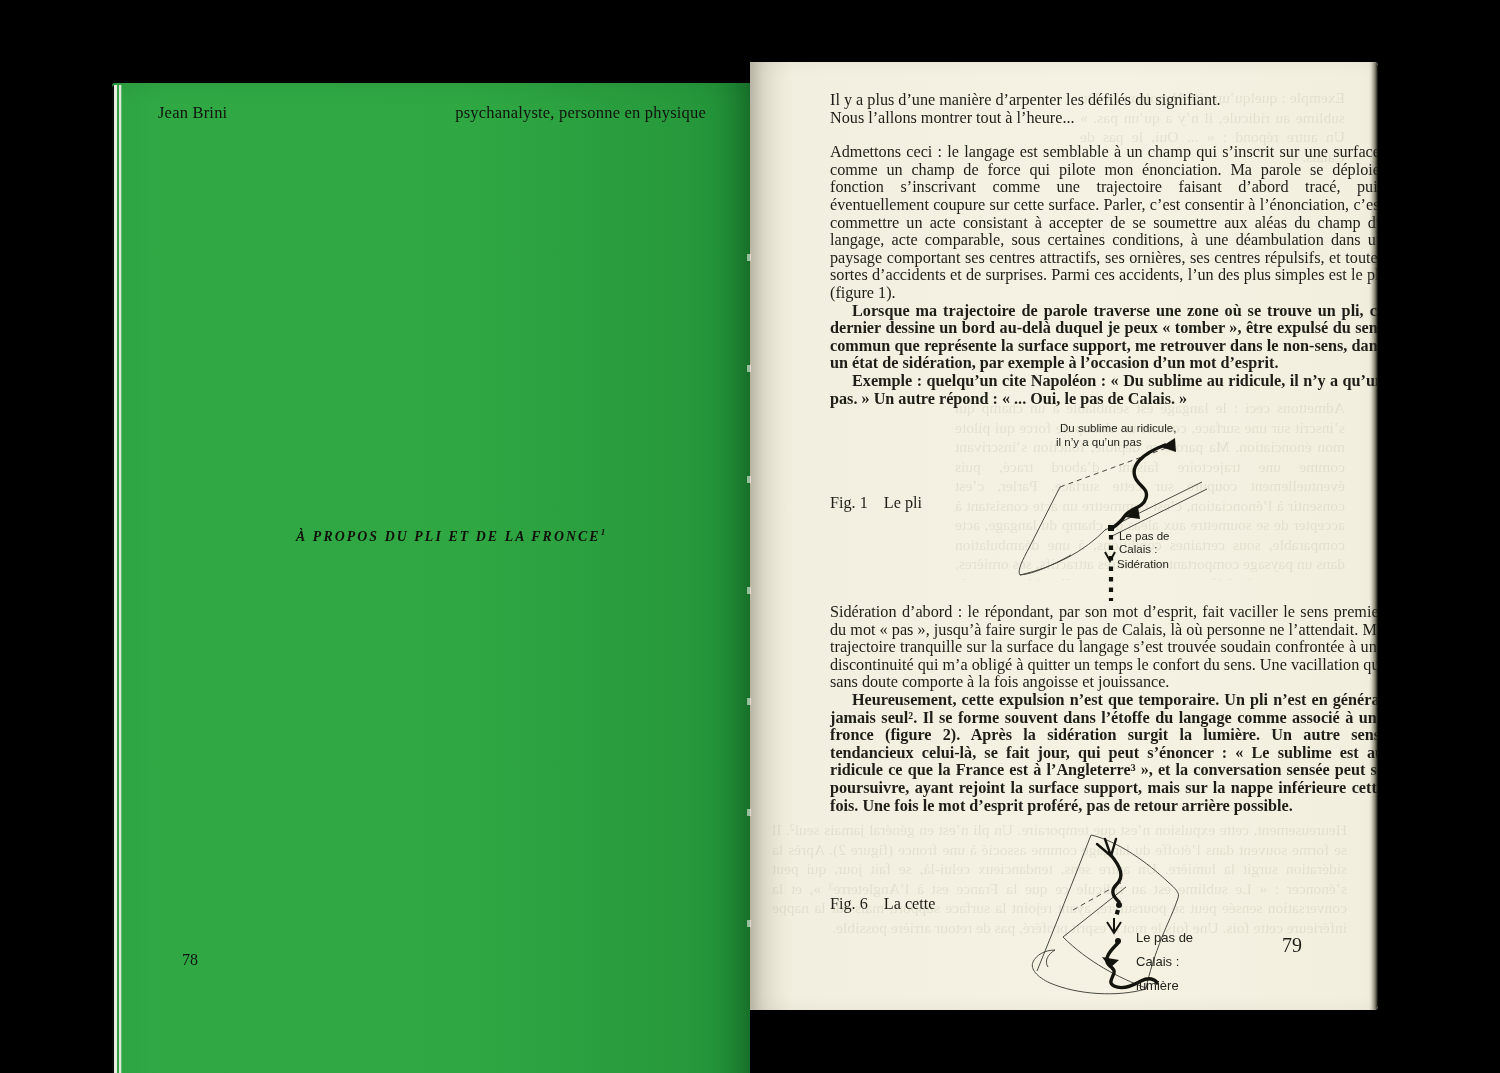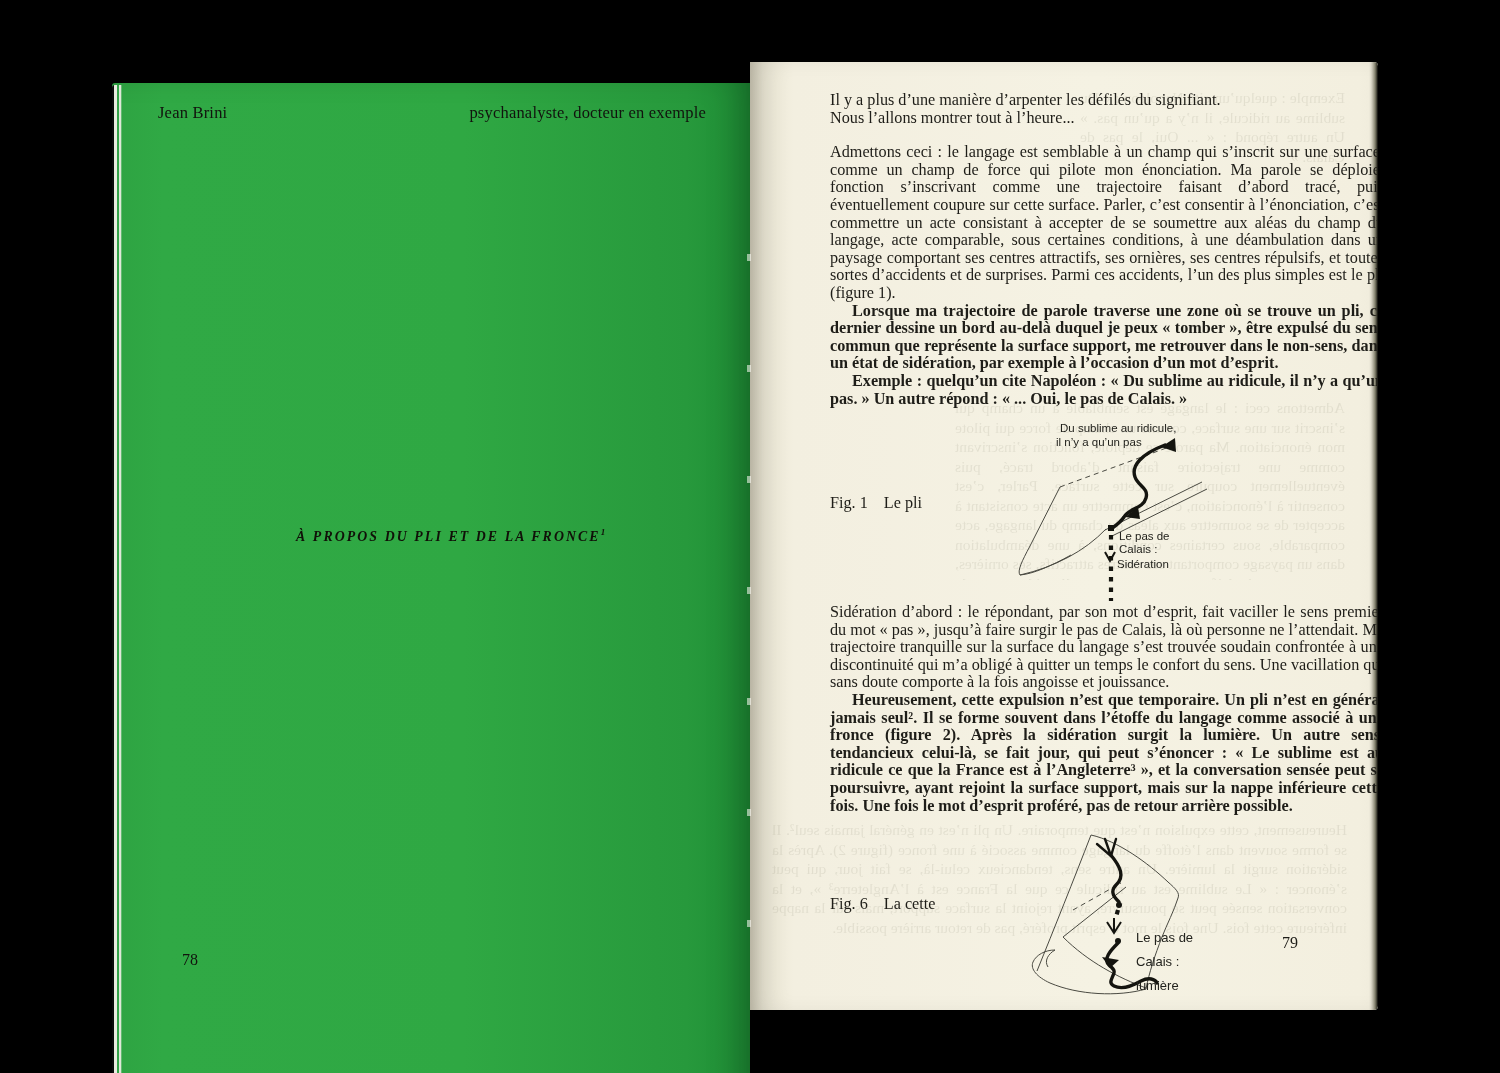--- a/index.html
+++ b/index.html
@@ -80,42 +80,42 @@
 
   .fig-svg text{font-family:"Liberation Sans", sans-serif;fill:#23231e;}
   .thin{fill:none;stroke:#4a4a42;stroke-width:1;}
   .dashedl{stroke-dasharray:5,4;}
   .traj{fill:none;stroke:#14140f;stroke-width:3.4;stroke-linecap:round;}
   .traj2{fill:none;stroke:#14140f;stroke-width:2.4;stroke-linecap:round;}
   .dotted-drop{fill:none;stroke:#14140f;stroke-width:4.2;stroke-dasharray:4.5,6;}
   .varrow{fill:none;stroke:#14140f;stroke-width:2;}
   .arrowfill{fill:#14140f;stroke:none;}
 
-  .rp-pagenum{position:absolute;left:532px;top:872px;font-size:16px;color:#1e1d18;z-index:2;}
+  .rp-pagenum{position:absolute;left:532px;top:872px;font-size:20px;color:#1e1d18;z-index:2;}
 
   
   .ghost{
     position:absolute;z-index:1;transform:scaleX(-1);
     opacity:.085;filter:blur(.7px);
     font-size:15.5px;line-height:19.5px;text-align:justify;color:#3a3a22;
     overflow:hidden;pointer-events:none;
   }
   .ghost-1{left:205px;top:336px;width:390px;height:182px;}
   .ghost-2{left:22px;top:758px;width:575px;height:185px;}
   .ghost-3{left:330px;top:26px;width:265px;height:92px;}
 </style>
 </head>
 <body>
 
 <div class="book">
 
   <div class="page-left">
     <div class="lp-header">
       <span>Jean Brini</span>
-      <span>psychanalyste, docteur en exemple</span>
+      <span>psychanalyste, personne en physique</span>
     </div>
     <div class="lp-title"><span>À PROPOS DU PLI ET DE LA FRONCE</span><sup>1</sup></div>
     <div class="lp-pagenum">78</div>
   </div>
 
   <div class="page-right">
 
     <div class="ghost ghost-3">Exemple : quelqu’un cite Napoléon : « Du sublime au ridicule, il n’y a qu’un pas. » Un autre répond : « ... Oui, le pas de Calais. »</div>
     <div class="ghost ghost-1">Admettons ceci : le langage est semblable à un champ qui s’inscrit sur une surface, comme un champ de force qui pilote mon énonciation. Ma parole se déploie, fonction s’inscrivant comme une trajectoire faisant d’abord tracé, puis éventuellement coupure sur cette surface. Parler, c’est consentir à l’énonciation, c’est commettre un acte consistant à accepter de se soumettre aux aléas du champ du langage, acte comparable, sous certaines conditions, à une déambulation dans un paysage comportant ses centres attractifs, ses ornières, ses centres répulsifs, et toutes sortes d’accidents et de surprises. Parmi ces accidents, l’un des plus simples est le pli (figure 1).</div>
     <div class="ghost ghost-2">Heureusement, cette expulsion n’est que temporaire. Un pli n’est en général jamais seul². Il se forme souvent dans l’étoffe du langage comme associé à une fronce (figure 2). Après la sidération surgit la lumière. Un autre sens, tendancieux celui-là, se fait jour, qui peut s’énoncer : « Le sublime est au ridicule ce que la France est à l’Angleterre³ », et la conversation sensée peut se poursuivre, ayant rejoint la surface support, mais sur la nappe inférieure cette fois. Une fois le mot d’esprit proféré, pas de retour arrière possible.</div>

